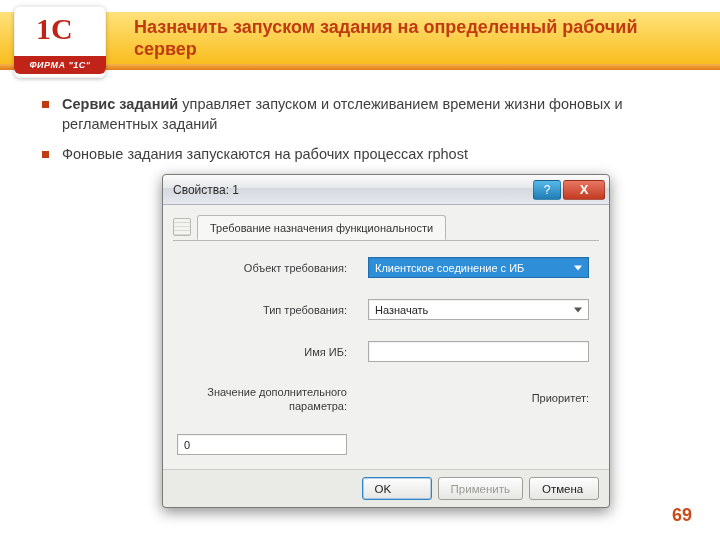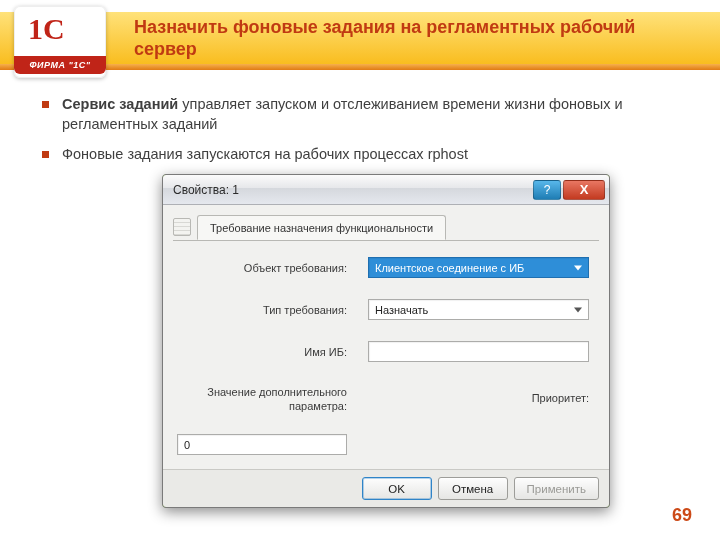--- a/index.html
+++ b/index.html
@@ -35,21 +35,21 @@
   .logo-plate {
     position: absolute;
     left: 14px; top: 6px;
     width: 92px; height: 72px;
     background: #ffffff;
     border-radius: 6px;
     box-shadow: 0 1px 4px rgba(0,0,0,0.25), inset 0 0 0 1px #eee;
   }
   .logo-plate .c-mark {
     position: absolute;
-    left: 14px; top: 6px;
+    left: 22px; top: 6px;
     font-family: Georgia, "Times New Roman", serif;
     font-size: 30px;
     font-weight: 700;
     color: #c02418;
   }
   .logo-plate .firm {
     position: absolute;
     left: 0; right: 0; bottom: 4px;
     height: 18px;
     background: #c02418;
@@ -221,21 +221,21 @@
   }
   .btn {
     height: 23px;
     min-width: 70px;
     padding: 0 12px;
     font-size: 11.5px;
     color: #222;
     background: linear-gradient(#fdfdfd, #e6e6e4);
     border: 1px solid #9d9d99;
     border-radius: 3px;
-    display: flex; align-items: center; justify-content: center;
+    display: flex; align-items: center; justify-content: flex-start;
     box-shadow: 0 1px 0 rgba(255,255,255,0.6) inset;
     cursor: default;
   }
   .btn.default {
     border-color: #2f84c8;
     box-shadow: 0 0 0 1px rgba(47,132,200,0.35) inset, 0 1px 0 rgba(255,255,255,0.6) inset;
   }
   .btn.disabled { color: #9a9a96; }
 
   .page-number {
@@ -250,21 +250,21 @@
 </head>
 <body>
 
 <div class="brand-bar">
   <div class="yellow-band"></div>
   <div class="orange-strip"></div>
   <div class="logo-plate">
     <div class="c-mark">1C</div>
     <div class="firm">ФИРМА "1С"</div>
   </div>
-  <div class="slide-title">Назначить фоновые задания на регламентных рабочий сервер</div>
+  <div class="slide-title">Назначить запуском задания на определенный рабочий сервер</div>
 </div>
 
 <div class="content">
   <div class="bullet">
     <strong>Сервис заданий</strong><span> управляет запуском и отслеживанием времени жизни фоновых и регламентных заданий</span>
   </div>
   <div class="bullet">
     <strong></strong><span>Фоновые задания запускаются на рабочих процессах rphost</span>
   </div>
 </div>
@@ -309,22 +309,22 @@
       <div class="field">
         <span>0</span>
       </div>
     </div>
   </div>
 
   <div class="dlg-footer">
     <div class="btn default">
       <span>OK</span>
     </div>
+    <div class="btn disabled">
+      <span>Применить</span>
+    </div>
     <div class="btn">
       <span>Отмена</span>
     </div>
-    <div class="btn disabled">
-      <span>Применить</span>
-    </div>
   </div>
 </div>
 
 <div class="page-number">69</div>
 
 </body></html>

